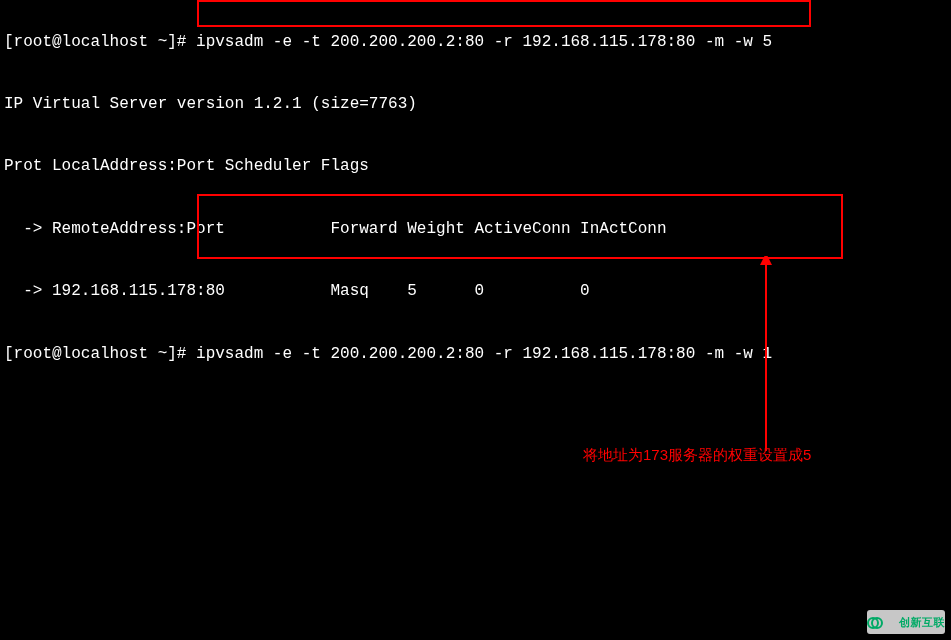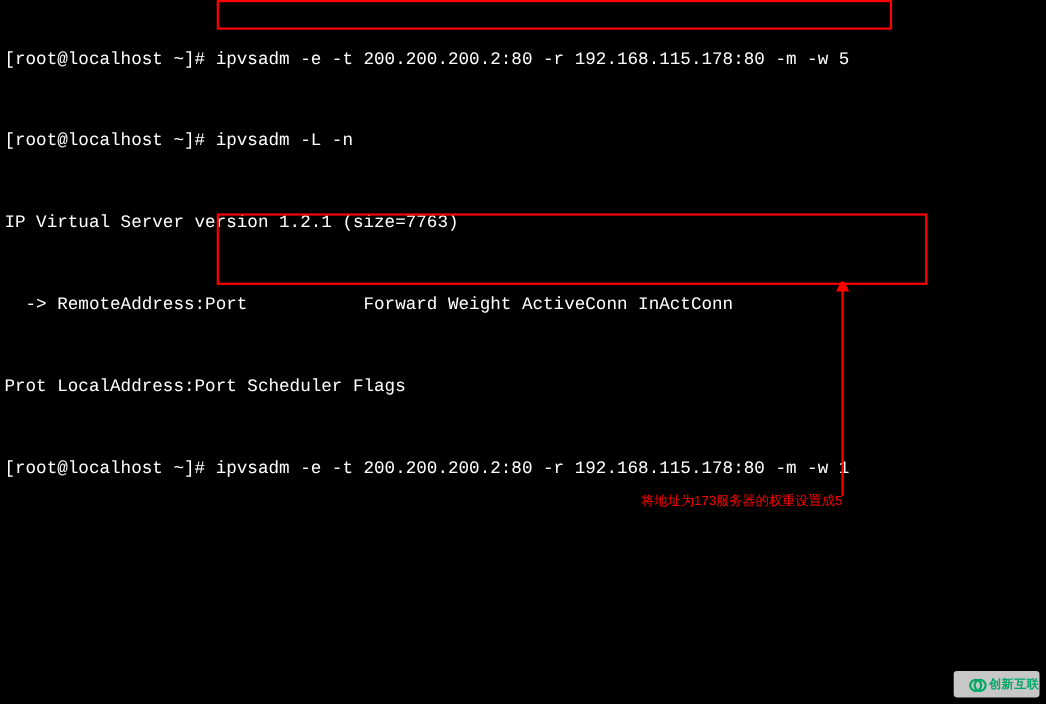--- a/index.html
+++ b/index.html
@@ -14,49 +14,49 @@
     line-height: 20.8px;
     color: #fff;
     position: relative;
   }
   .terminal {
     padding: 0 4px;
     white-space: pre;
     position: relative;
     top: -10px;
   }
-  .line { display: block; margin-top: 12px; }
+  .line { display: block; }
   .box {
     position: absolute;
     border: 2px solid #ff0000;
     pointer-events: none;
     box-sizing: border-box;
   }
   .annotation {
     position: absolute;
     color: #ff0000;
     font-family: sans-serif;
-    font-size: 12px;
+    font-size: 15px;
     white-space: nowrap;
   }
   .arrow-svg {
     position: absolute;
     pointer-events: none;
   }
   .watermark {
     position: absolute;
     bottom: 6px;
     right: 6px;
     width: 78px;
     height: 24px;
     background: rgba(255,255,255,0.78);
     border-radius: 3px;
     display: flex;
     align-items: center;
-    justify-content: flex-end;
+    justify-content: space-between;
     font-family: sans-serif;
     font-size: 11px;
     color: #0a6;
     font-weight: bold;
     letter-spacing: 0.5px;
   }
   .watermark .logo {
     width: 14px;
     height: 14px;
     margin-right: 4px;
@@ -72,24 +72,24 @@
     border-radius: 50%;
   }
   .watermark .logo::before { left: 0; top: 2px; }
   .watermark .logo::after { left: 4px; top: 2px; }
 </style>
 </head>
 <body>
 
 <div class="terminal">
   <span class="line">[root@localhost ~]# ipvsadm -e -t 200.200.200.2:80 -r 192.168.115.178:80 -m -w 5</span>
-  <span class="line">[root@localhost ~]# ipvsadm -L -n</span>
   <span class="line">IP Virtual Server version 1.2.1 (size=7763)</span>
+  <span class="line">Prot LocalAddress:Port Scheduler Flags</span>
   <span class="line">  -&gt; RemoteAddress:Port           Forward Weight ActiveConn InActConn</span>
-  <span class="line">Prot LocalAddress:Port Scheduler Flags</span>
+  <span class="line">  -&gt; 192.168.115.178:80           Masq    5      0          0</span>
   <span class="line">[root@localhost ~]# ipvsadm -e -t 200.200.200.2:80 -r 192.168.115.178:80 -m -w 1</span>
   
   
   
   
   
   
   
   
   

